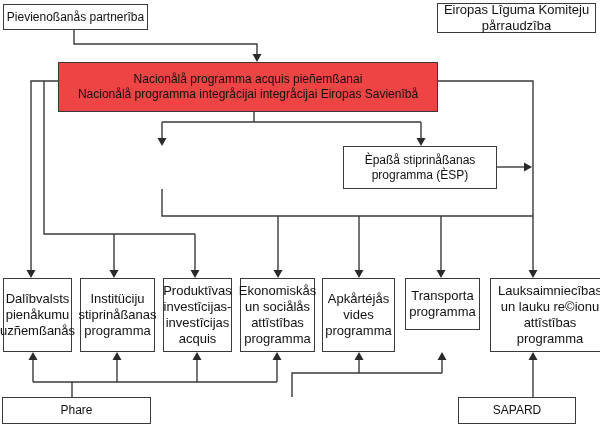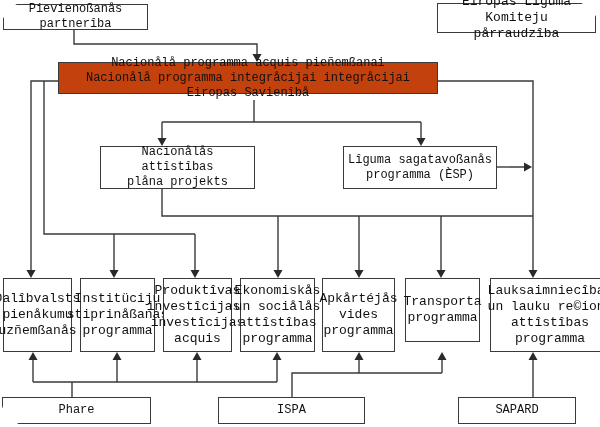--- a/index.html
+++ b/index.html
@@ -1,18 +1,18 @@
 <!DOCTYPE html>
 <html><head>
 <meta charset="utf-8">
 <style>
   html,body{margin:0;padding:0;background:#ffffff;}
   #stage{
     position:relative;width:600px;height:427px;background:#ffffff;overflow:hidden;
-    font-family:Liberation Mono, monospace;color:#111111;border-radius:32px;
+    font-family:Liberation Sans, sans-serif;color:#111111;
   }
   .box{
     position:absolute;box-sizing:border-box;background:#ffffff;
     border:1.4px solid #3a3a3a;
     display:flex;align-items:center;justify-content:center;
     text-align:center;font-size:13px;line-height:1.25;
   }
   .box .lbl{white-space:pre-line;display:block;padding:0 2px;}
   .box.big{font-size:12px;}
   .box.gray{background:#d7d7d7;}
@@ -59,32 +59,28 @@
 
   <div class="box big" style="left:3px;top:4px;width:145px;height:26px;">
     <span class="lbl">Pievienoßanås partnerîba</span>
   </div>
 
   <div class="box" style="left:437px;top:3px;width:159px;height:30px;">
     <span class="lbl">Eiropas Lîguma Komiteju
 pårraudzîba</span>
   </div>
 
-  <div class="box big gray" style="left: 58px; top: 62px; width: 380px; height: 32px; background: #c2410c;">
+  <div class="box big gray" style="left: 58px; top: 62px; width: 380px; height: 50px; background: #ef4444;">
     <span class="lbl">Nacionålå programma acquis pieñemßanai
 Nacionålå programma integråcijai integråcijai Eiropas Savienîbå</span>
   </div>
 
-  <div class="box big" style="left:100px;top:146px;width:155px;height:43px;">
-    <span class="lbl">Nacionålås attîstîbas
-plåna projekts</span>
-  </div>
 
   <div class="box big" style="left:343px;top:146px;width:154px;height:43px;">
-    <span class="lbl">Lîguma sagatavoßanås
+    <span class="lbl">Èpaßå stiprinåßanas
 programma (ÈSP)</span>
   </div>
 
   <div class="box" style="left:3px;top:278px;width:69px;height:74px;">
     <span class="lbl">Dalîbvalsts
 pienåkumu
 uzñemßanås</span>
   </div>
 
   <div class="box" style="left:80px;top:278px;width:75px;height:74px;text-align:center;">
@@ -106,37 +102,34 @@
 attîstîbas
 programma</span>
   </div>
 
   <div class="box" style="left:322px;top:278px;width:73px;height:74px;">
     <span class="lbl">Apkårtéjås
 vides
 programma</span>
   </div>
 
-  <div class="box" style="left:405px;top:278px;width:75px;height:64px;">
+  <div class="box" style="left:405px;top:278px;width:75px;height:52px;">
     <span class="lbl">Transporta
 programma</span>
   </div>
 
   <div class="box" style="left:490px;top:278px;width:120px;height:74px;">
     <span class="lbl">Lauksaimniecîbas
 un lauku re©ionu
 attîstîbas
 programma</span>
   </div>
 
   <div class="box big" style="left:2px;top:397px;width:149px;height:27px;">
     <span class="lbl">Phare</span>
   </div>
 
-  <div class="box big" style="left:218px;top:397px;width:147px;height:27px;">
-    <span class="lbl">ISPA</span>
-  </div>
 
   <div class="box big" style="left:458px;top:397px;width:118px;height:27px;">
     <span class="lbl">SAPARD</span>
   </div>
 
 </div>
 
 </body></html>

